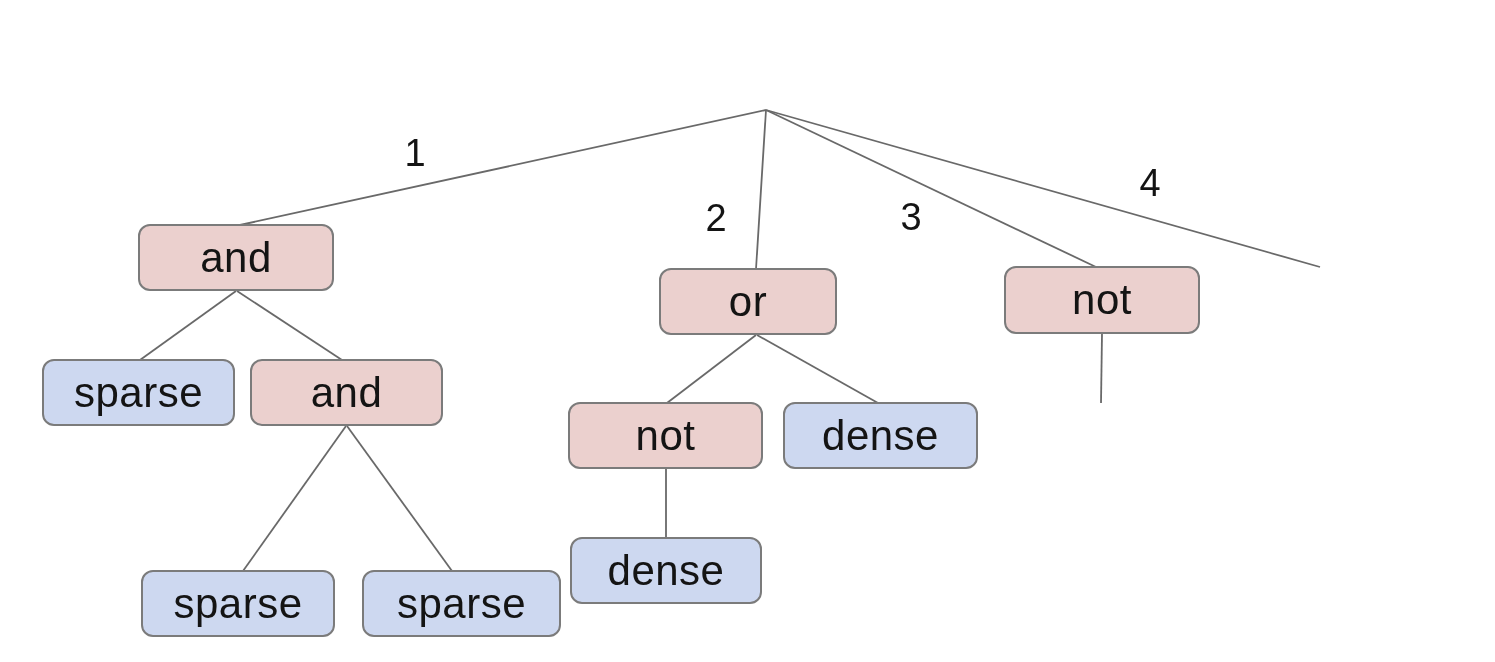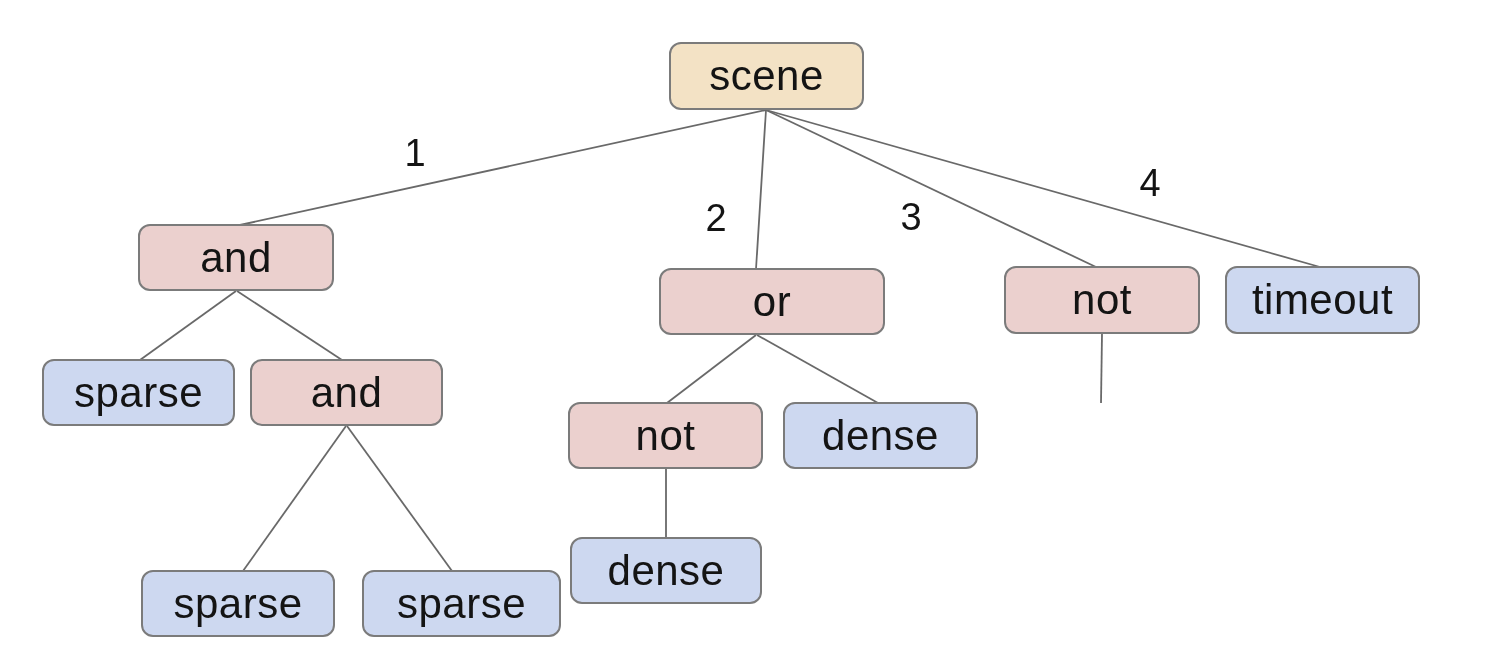--- a/index.html
+++ b/index.html
@@ -66,26 +66,24 @@
     <line x1="236" y1="291" x2="140" y2="360"></line>
     <line x1="237" y1="291" x2="342" y2="360"></line>
     <line x1="346" y1="426" x2="243" y2="571"></line>
     <line x1="347" y1="426" x2="452" y2="571"></line>
     <line x1="756" y1="335" x2="667" y2="403"></line>
     <line x1="757" y1="335" x2="878" y2="403"></line>
     <line x1="666" y1="469" x2="666" y2="538"></line>
     <line x1="1102" y1="334" x2="1101" y2="403"></line>
   </svg>
 
-  <div class="node root" style="left:669px;  top:42px;  width:195px; height:68px;">scene</div>
 
   <div class="node op" style="left:138px;  top:224px; width:196px; height:67px;">and</div>
-  <div class="node op" style="left:659px;  top:268px; width:226px; height:67px;">or</div>
+  <div class="node op" style="left:659px;  top:268px; width:178px; height:67px;">or</div>
   <div class="node op" style="left:1004px; top:266px; width:196px; height:68px;">not</div>
-  <div class="node leaf" style="left:1225px; top:266px; width:195px; height:68px;">timeout</div>
 
   <div class="node leaf" style="left:42px;   top:359px; width:193px; height:67px;">sparse</div>
   <div class="node op" style="left:250px;  top:359px; width:193px; height:67px;">and</div>
   <div class="node op" style="left:568px;  top:402px; width:195px; height:67px;">not</div>
   <div class="node leaf" style="left:783px;  top:402px; width:195px; height:67px;">dense</div>
 
   <div class="node leaf" style="left:141px;  top:570px; width:194px; height:67px;">sparse</div>
   <div class="node leaf" style="left:362px;  top:570px; width:199px; height:67px;">sparse</div>
   <div class="node leaf" style="left:570px;  top:537px; width:192px; height:67px;">dense</div>
 

